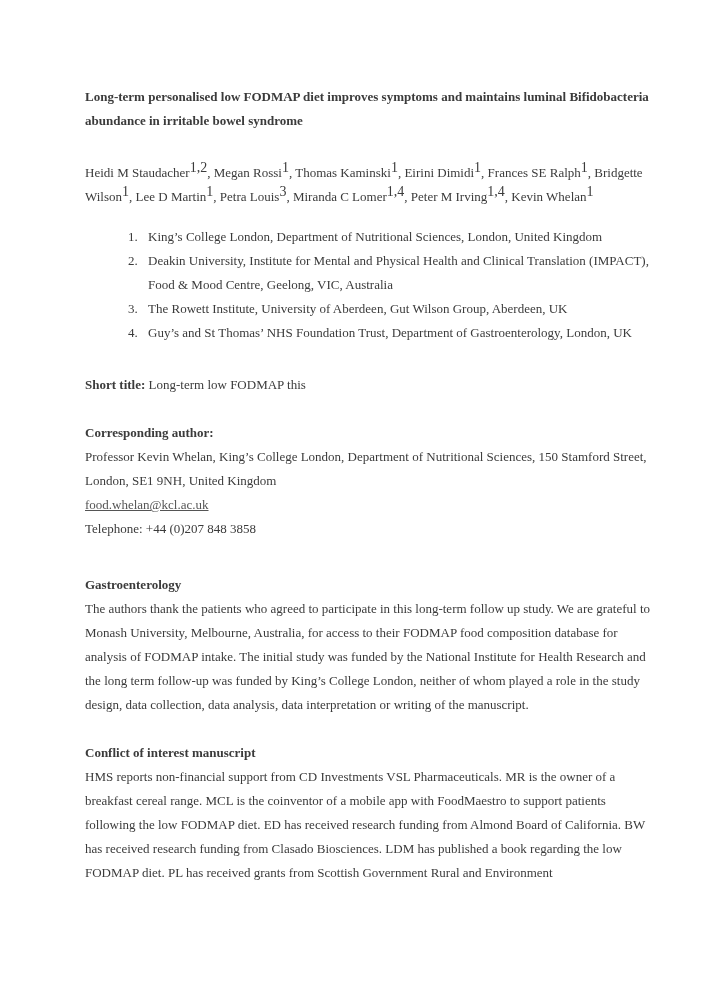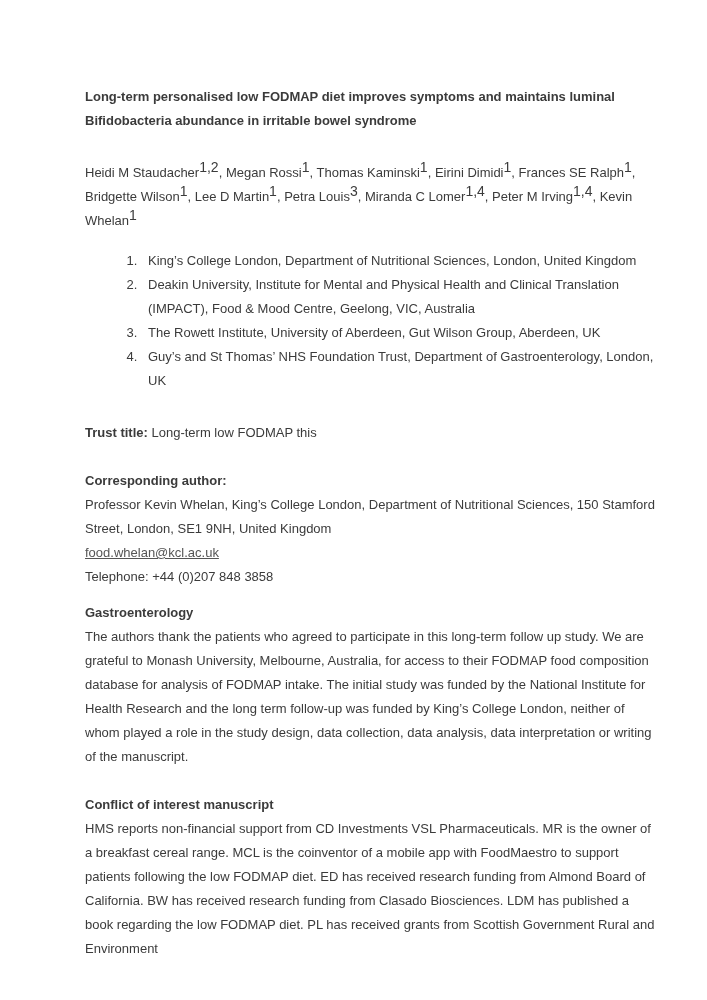--- a/index.html
+++ b/index.html
@@ -9,40 +9,40 @@
   }
   .page {
     position: relative;
     width: 707px;
     height: 1000px;
     box-sizing: border-box;
     padding: 85px 51px 40px 85px;
     overflow: hidden;
     background: var(--page-bg, #ffffff);
     color: var(--text-color, #3b3b3b);
-    font-family: Liberation Sans, sans-serif;
+    font-family: Liberation Serif, serif;
     font-size: 13px;
     line-height: 24px;
     text-align: left;
   }
   p { margin: 0; }
   .title {
     font-weight: 700;
     margin-bottom: 28px;
   }
   .authors { margin-bottom: 16px; }
   ol.affiliations {
     margin: 0 0 28px 0;
     padding-left: 56px;
     list-style: decimal outside;
   }
   ol.affiliations li { padding-left: 7px; }
   .short-title { margin-bottom: 24px; }
   .heading { font-weight: 700; }
-  .block-corresponding { margin-bottom: 12px; }
+  .block-corresponding { margin-bottom: 32px; }
   .block-ack { margin-bottom: 24px; }
   sup {
     font-size: 14px;
     line-height: 0;
     vertical-align: super;
   }
   a.email {
     color: var(--link-color, #555555);
     text-decoration: underline;
     cursor: pointer;
@@ -57,21 +57,21 @@
 
   <p class="authors"><span>Heidi M Staudacher</span><sup>1,2</sup>, <span>Megan Rossi</span><sup>1</sup>, <span>Thomas Kaminski</span><sup>1</sup>, <span>Eirini Dimidi</span><sup>1</sup>, <span>Frances SE Ralph</span><sup>1</sup>, <span>Bridgette Wilson</span><sup>1</sup>, <span>Lee D Martin</span><sup>1</sup>, <span>Petra Louis</span><sup>3</sup>, <span>Miranda C Lomer</span><sup>1,4</sup>, <span>Peter M Irving</span><sup>1,4</sup>, <span>Kevin Whelan</span><sup>1</sup></p>
 
   <ol class="affiliations">
       <li>King’s College London, Department of Nutritional Sciences, London, United Kingdom</li>
       <li>Deakin University, Institute for Mental and Physical Health and Clinical Translation (IMPACT), Food &amp; Mood Centre, Geelong, VIC, Australia</li>
       <li>The Rowett Institute, University of Aberdeen, Gut Wilson Group, Aberdeen, UK</li>
       <li>Guy’s and St Thomas’ NHS Foundation Trust, Department of Gastroenterology, London, UK</li>
     </ol>
 
-  <p class="short-title"><b>Trust title:</b> <span>Long-term low FODMAP this</span></p>
+  <p class="short-title"><b>Short title:</b> <span>Long-term low FODMAP this</span></p>
 
   <div class="block-corresponding">
     <p class="heading">Corresponding author:</p>
     <p>Professor Kevin Whelan, King’s College London, Department of Nutritional Sciences, 150 Stamford Street, London, SE1 9NH, United Kingdom</p>
     <p><a class="email">food.whelan@kcl.ac.uk</a></p>
     <p>Telephone: +44 (0)207 848 3858</p>
   </div>
 
   <div class="block-ack">
     <p class="heading">Gastroenterology</p>

